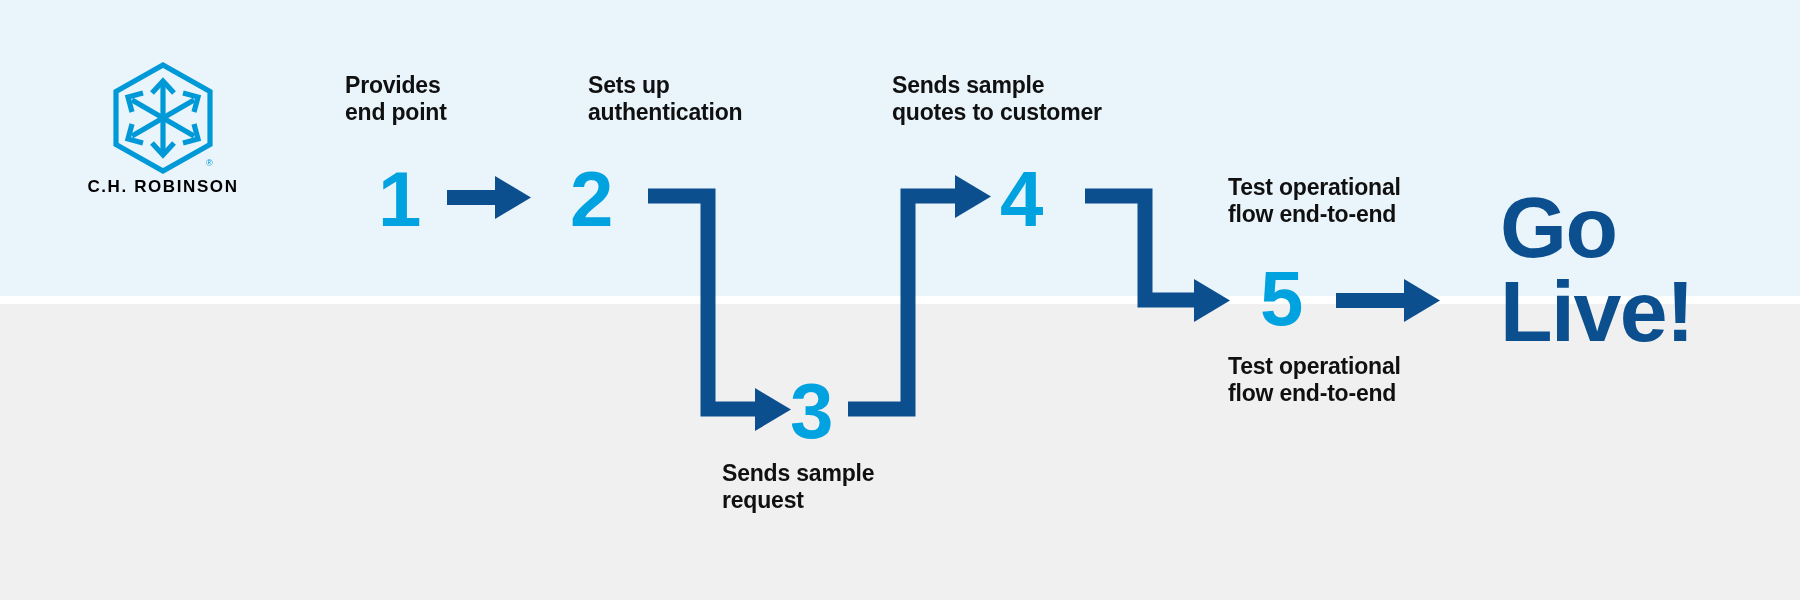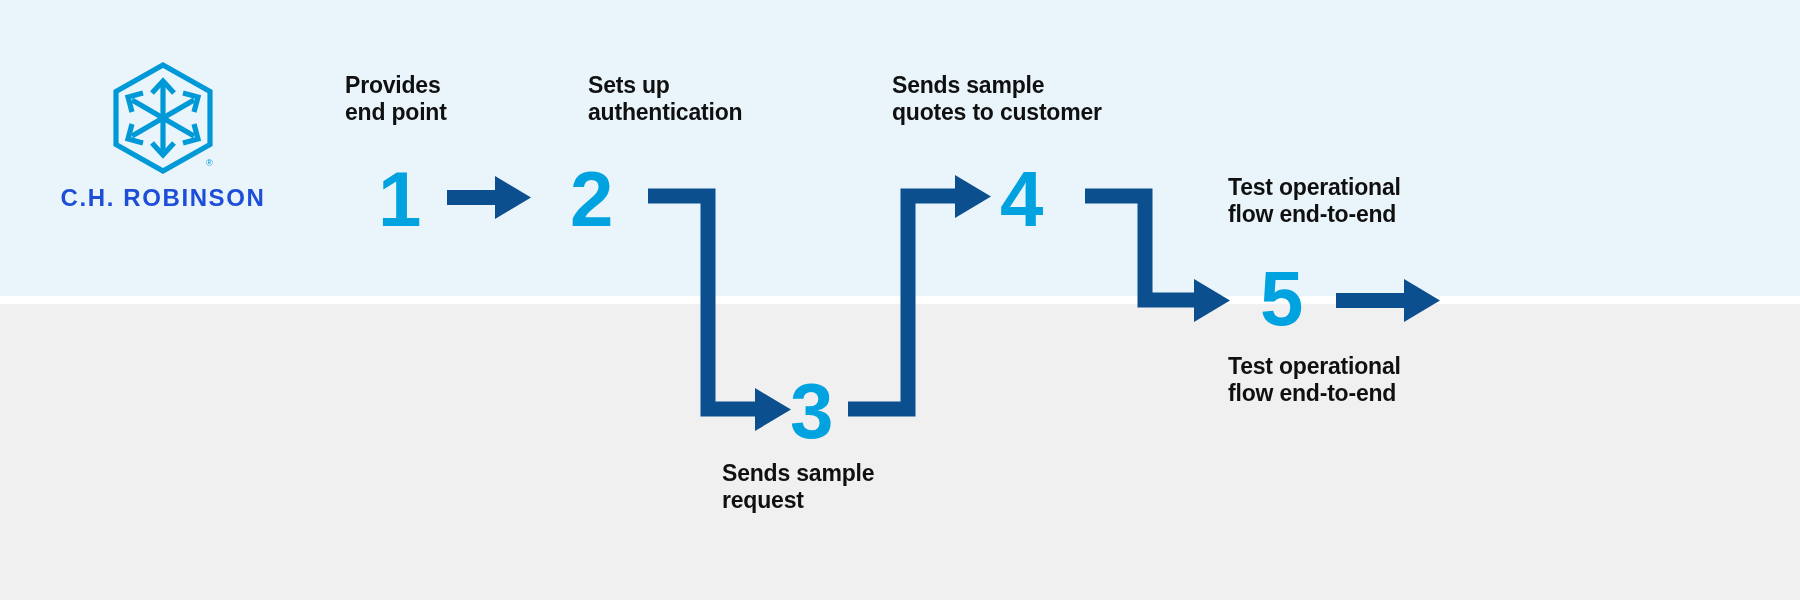--- a/index.html
+++ b/index.html
@@ -57,26 +57,26 @@
     left: 48px;
     top: 62px;
     width: 230px;
     text-align: center;
   }
   .logo-mark {
     display: block;
     margin: 0 auto;
   }
   .logo-word {
-    margin-top: 12px;
+    margin-top: 4px;
     font-family: "Liberation Sans", sans-serif;
-    font-size: 24px;
+    font-size: 17px;
     font-weight: 700;
     letter-spacing: 1.6px;
-    color: #1d4ed8;
+    color: #000000;
     line-height: 1;
   }
 
   
   .lane-label {
     position: absolute;
     left: 52px;
     top: 405px;
     width: 320px;
     font-size: 37px;
@@ -202,14 +202,16 @@
   <div class="caption" style="left:892px; top:72px; width:300px;">Sends sample
 quotes to customer</div>
   <div class="numeral" style="left:1000px; top:160px;">4</div>
 
   <div class="caption" style="left:1228px; top:174px; width:260px;">Test operational
 flow end-to-end</div>
   <div class="numeral" style="left:1260px; top:259px;">5</div>
   <div class="caption" style="left:1228px; top:353px; width:260px;">Test operational
 flow end-to-end</div>
 
+  <div class="golive">Go
+Live!</div>
 
 </div>
 
 </body></html>

